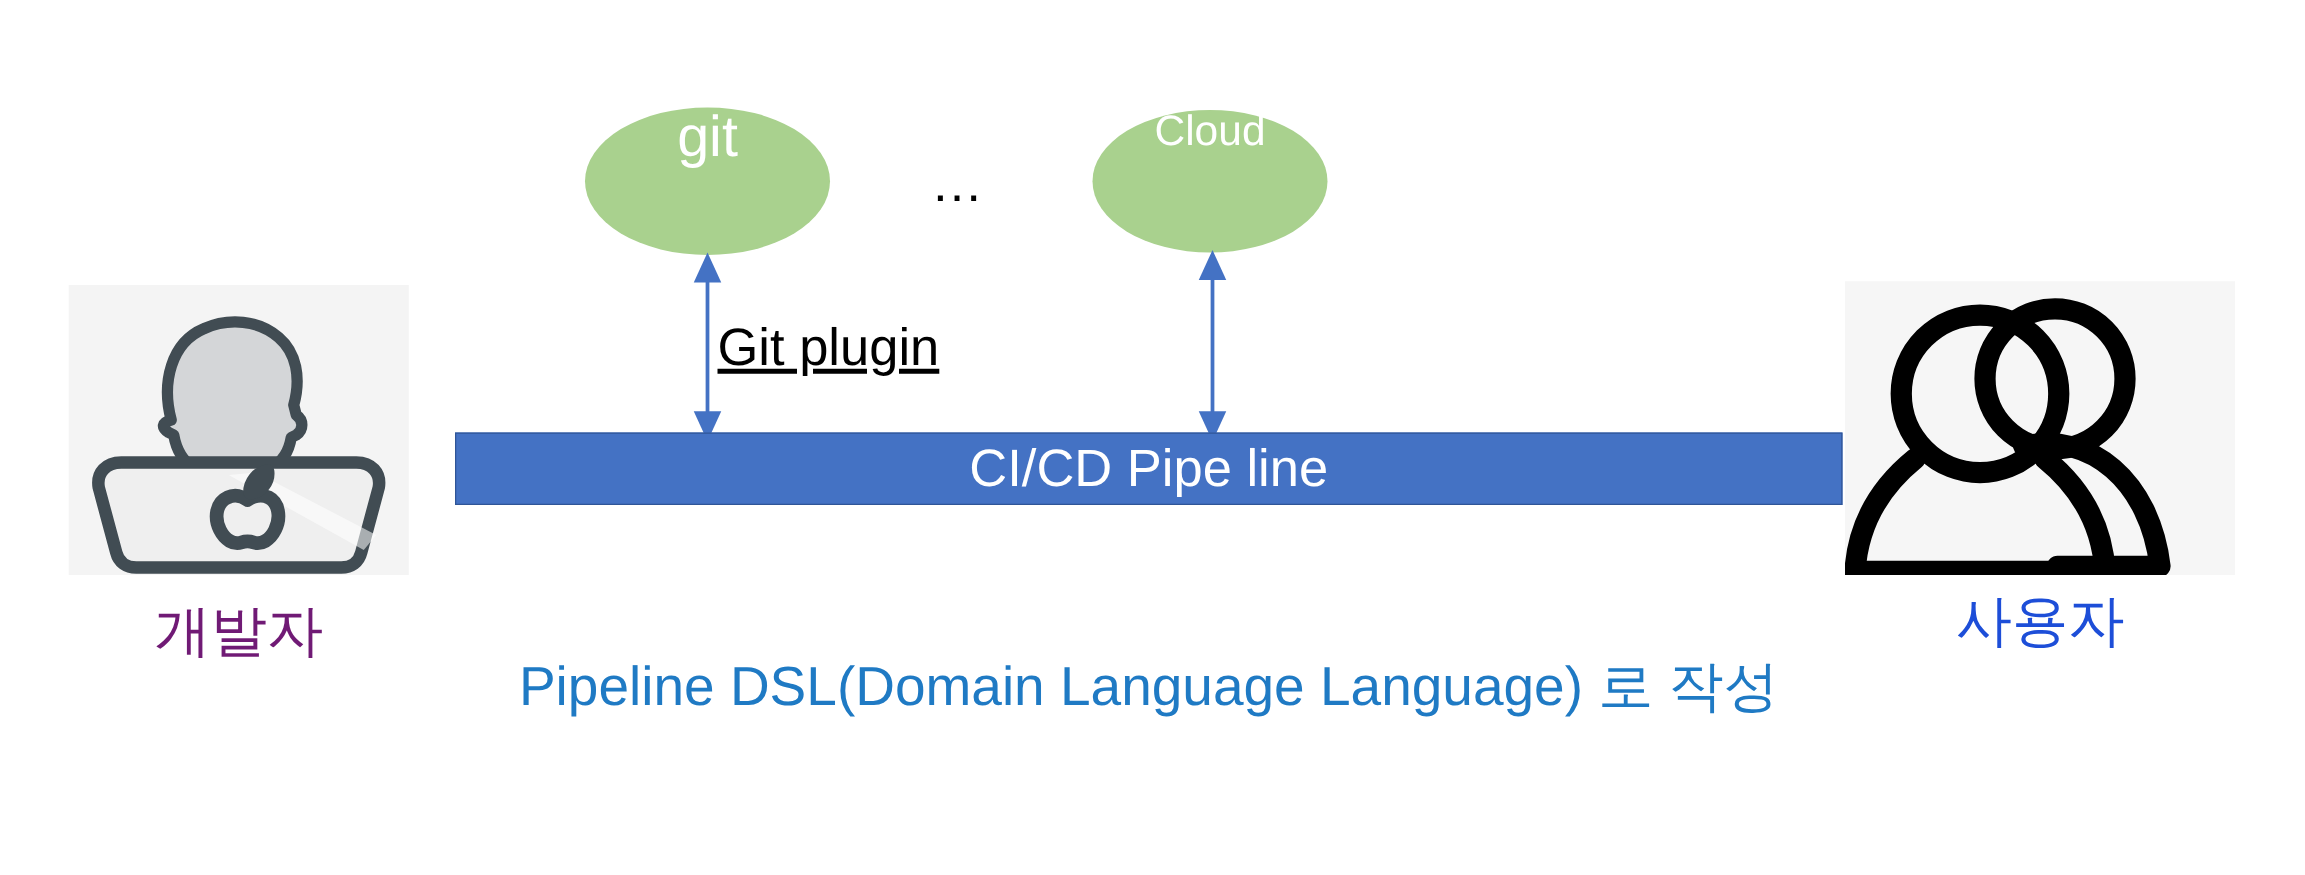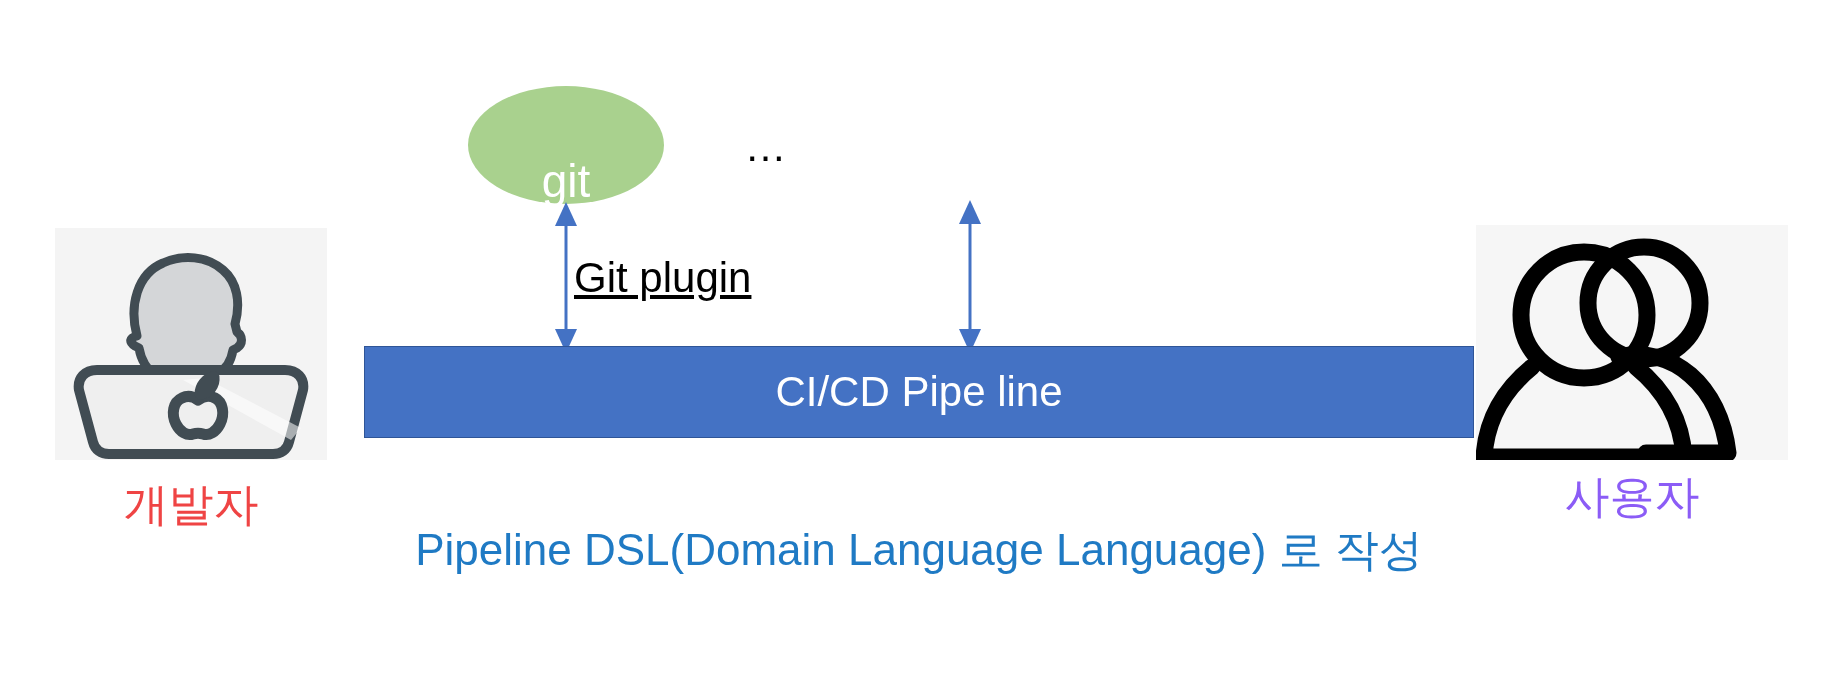--- a/index.html
+++ b/index.html
@@ -29,21 +29,21 @@
   }
   #dev-icon-box svg { display: block; width: 100%; height: 100%; }
 
   #dev-label {
     position: absolute;
     left: 55px;
     top: 478px;
     width: 272px;
     text-align: center;
     font-size: 45px;
-    color: #ef4444;
+    color: #701a75;
     line-height: 1.2;
     white-space: nowrap;
   }
 
   
   #user-icon-box {
     position: absolute;
     left: 1476px;
     top: 225px;
     width: 312px;
@@ -52,32 +52,32 @@
   }
   #user-icon-box svg { display: block; width: 100%; height: 100%; }
 
   #user-label {
     position: absolute;
     left: 1476px;
     top: 470px;
     width: 312px;
     text-align: center;
     font-size: 45px;
-    color: #8b5cf6;
+    color: #1d4ed8;
     line-height: 1.2;
     white-space: nowrap;
   }
 
   
   .ellipse {
     position: absolute;
     background: #a9d18e;
     border-radius: 50%;
     display: flex;
-    align-items: flex-end;
+    align-items: flex-start;
     justify-content: center;
     color: #ffffff;
     line-height: 1;
   }
   #ellipse-git {
     left: 468px;
     top: 86px;
     width: 196px;
     height: 118px;
     font-size: 46px;
@@ -121,21 +121,21 @@
   }
   #label-git-plugin   { left: 574px; top: 255px; text-decoration: underline; }
   #label-cloud-plugin { left: 982px; top: 255px; }
 
   
   #cicd-bar {
     position: absolute;
     left: 364px;
     top: 346px;
     width: 1110px;
-    height: 92px;
+    height: 58px;
     background: #4472c4;
     border: 1px solid #2f5597;
     box-sizing: border-box;
     display: flex;
     align-items: center;
     justify-content: center;
     color: #ffffff;
     font-size: 42px;
     line-height: 1;
   }
@@ -198,20 +198,23 @@
   </div>
 
   <div id="user-label">사용자</div>
 
   <div id="ellipse-git" class="ellipse">
     <span>git</span>
   </div>
 
   <div id="ellipsis-dots">…</div>
 
+  <div id="ellipse-cloud" class="ellipse">
+    <span>Cloud</span>
+  </div>
 
   <svg id="arrow-git-svg" class="arrow-svg" viewBox="0 0 36 155" xmlns="http://www.w3.org/2000/svg">
     <line x1="18" y1="20" x2="18" y2="135" stroke="#4472c4" stroke-width="3"></line>
     <polygon points="18,2 29,26 7,26" fill="#4472c4"></polygon>
     <polygon points="18,153 29,129 7,129" fill="#4472c4"></polygon>
   </svg>
 
   <svg id="arrow-cloud-svg" class="arrow-svg" viewBox="0 0 36 155" xmlns="http://www.w3.org/2000/svg">
     <line x1="18" y1="20" x2="18" y2="137" stroke="#4472c4" stroke-width="3"></line>
     <polygon points="18,2 29,26 7,26" fill="#4472c4"></polygon>

